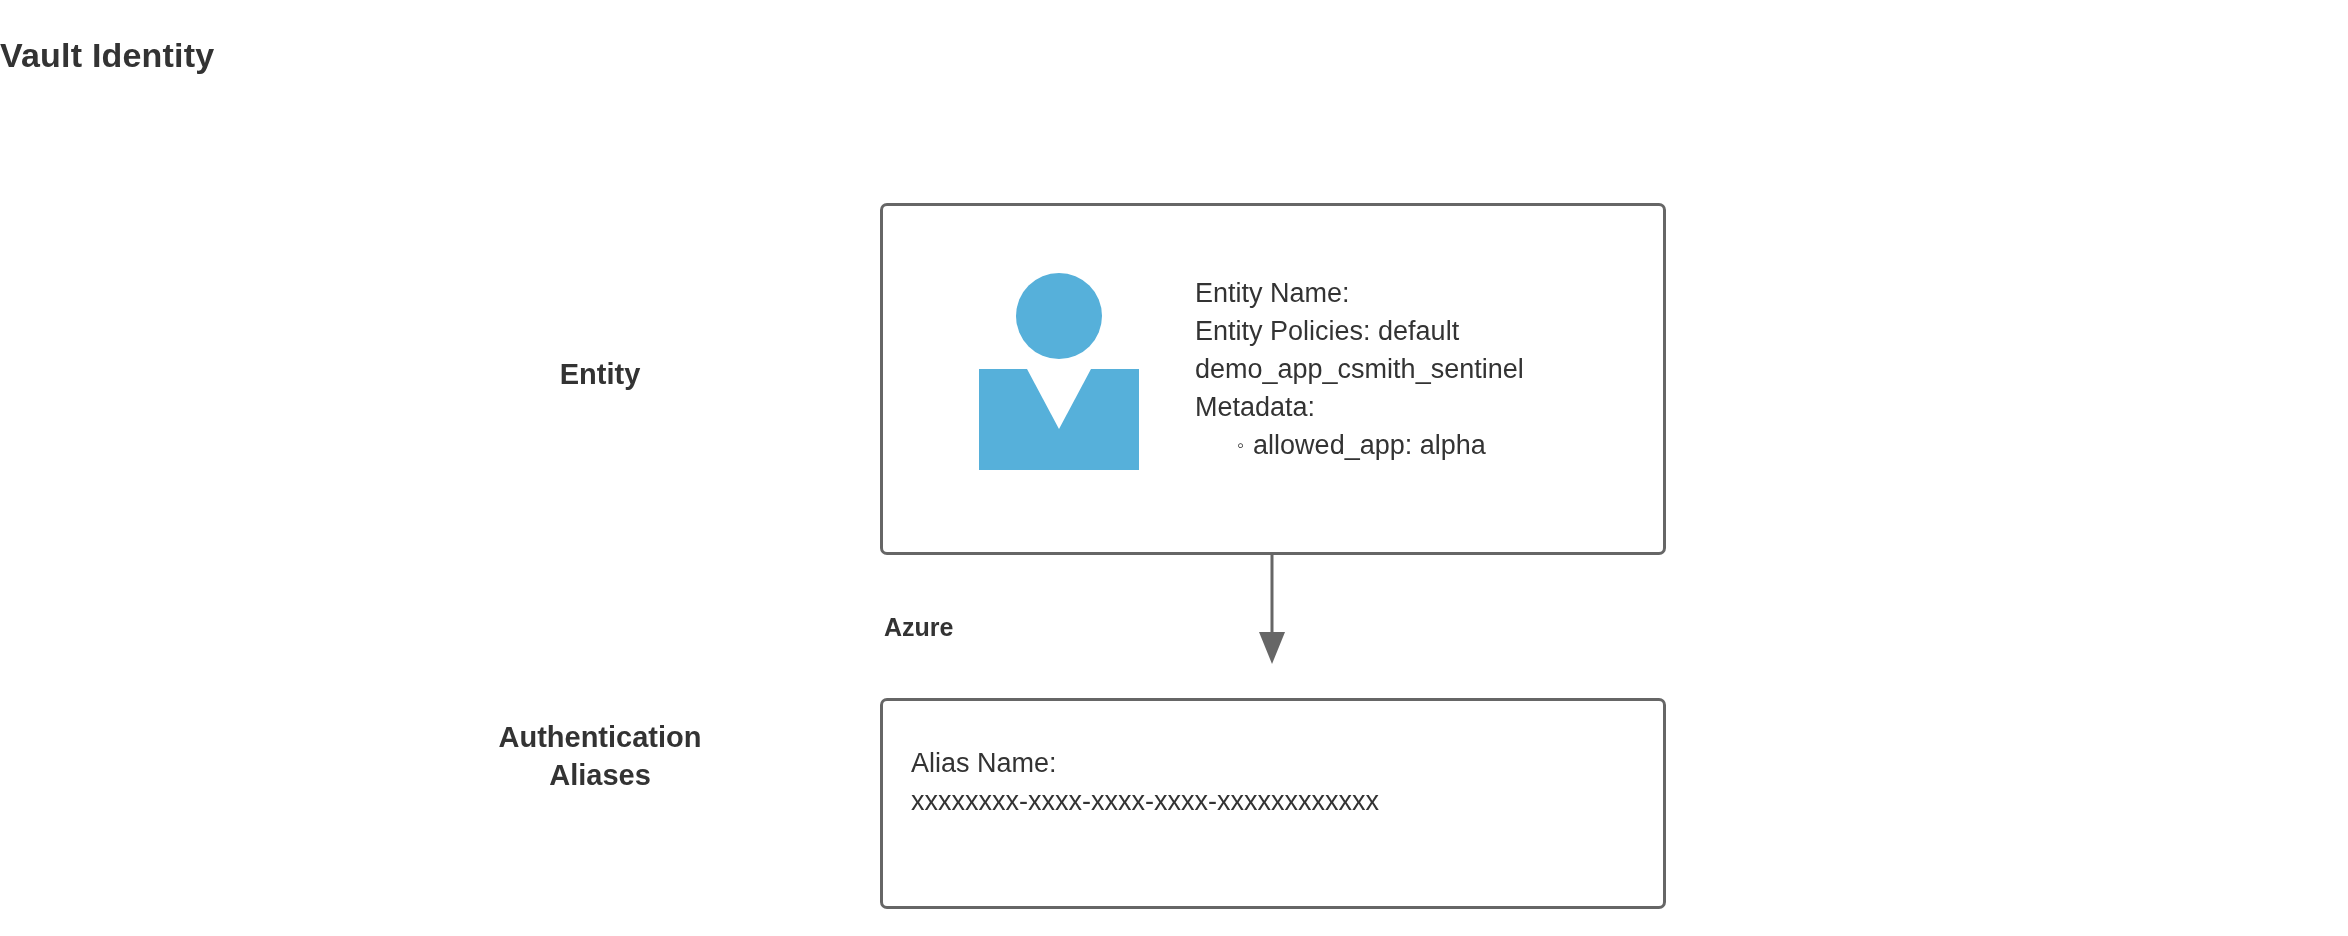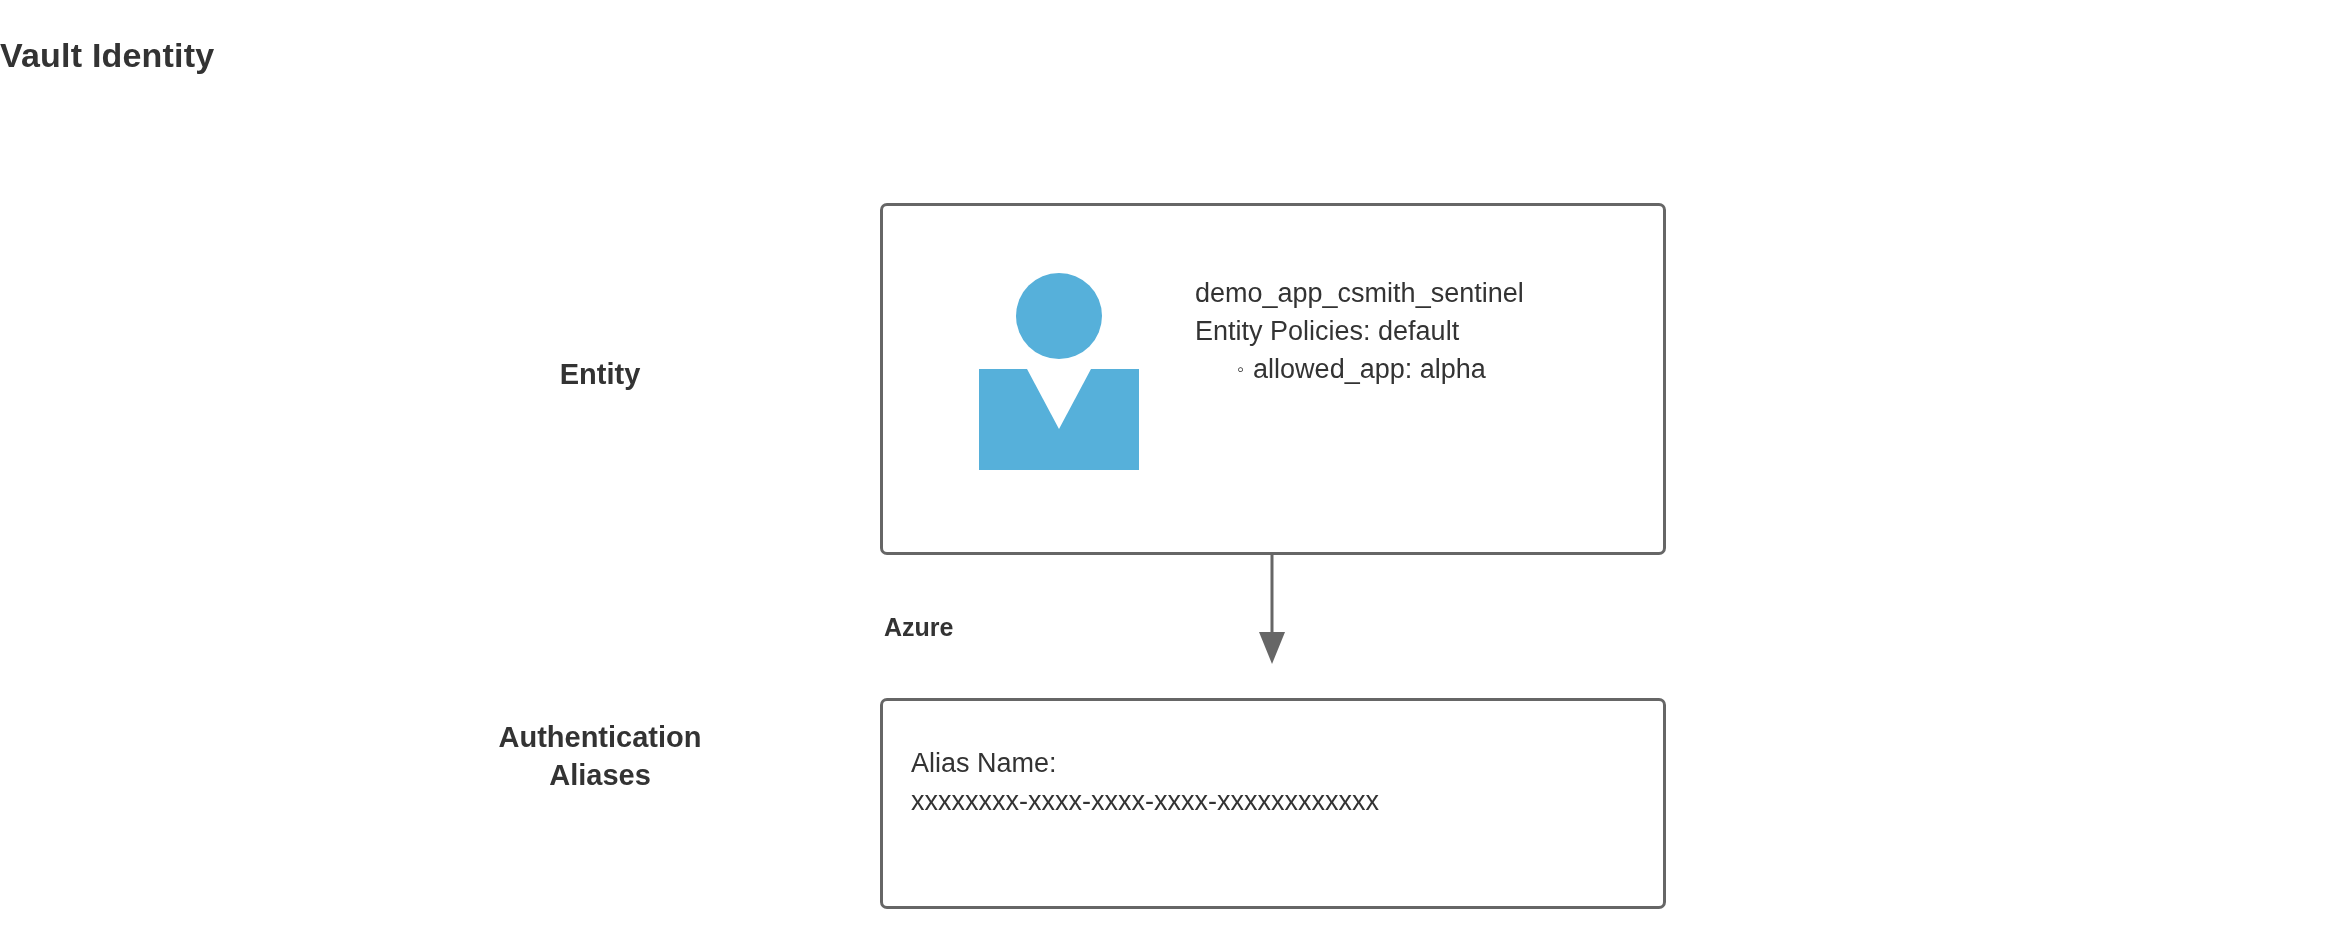--- a/index.html
+++ b/index.html
@@ -182,22 +182,24 @@
 
       <span id="person-icon-wrap">
         <svg id="person-icon-svg" viewBox="0 0 160 197" xmlns="http://www.w3.org/2000/svg">
           <circle cx="80" cy="43" r="43" fill="#56b0da"></circle>
           <path d="M0,96 L160,96 L160,197 L0,197 Z" fill="#56b0da"></path>
           <path d="M48,96 L112,96 L80,156 Z" fill="#ffffff"></path>
         </svg>
       </span>
 
       <div id="entity-details">
+        <span class="detail-line">Entity Name:</span>
+        <span class="detail-line">Entity Policies: default</span>
         <span class="detail-line">demo_app_csmith_sentinel</span>
-        <span class="detail-line">Entity Policies: default</span>
+        <span class="detail-line">Metadata:</span>
         <span class="detail-bullet-line">
           <span class="bullet-mark">◦</span><span>allowed_app: alpha</span>
         </span>
       </div>
 
     </div>
   </div>
 
   <div id="connector-arrow">
     <svg width="52" height="114" viewBox="0 0 52 114" xmlns="http://www.w3.org/2000/svg">

